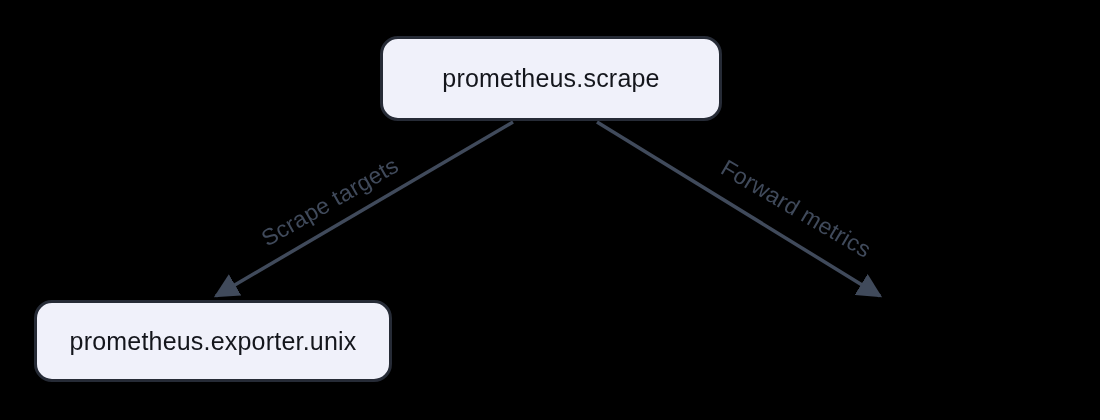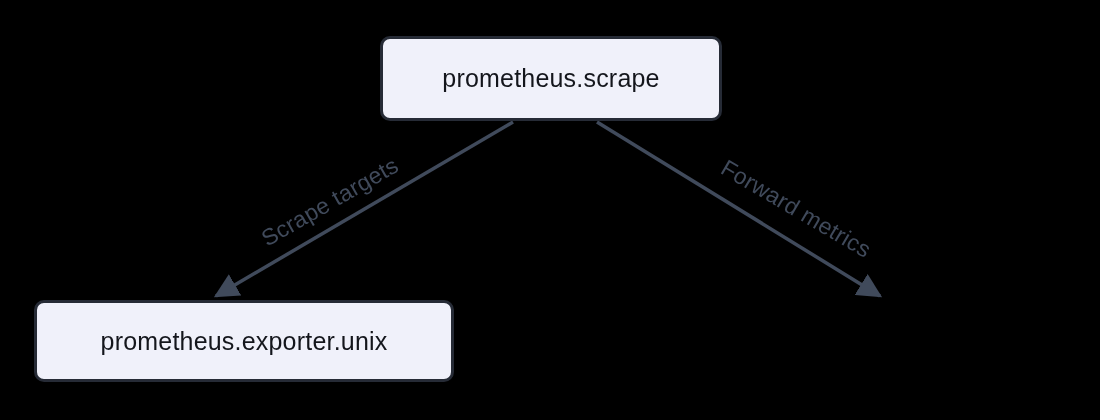--- a/index.html
+++ b/index.html
@@ -29,33 +29,33 @@
   }
   #arrowhead-shape {
     fill: #404a5b;
     stroke: none;
   }
   .node {
     position: absolute;
     box-sizing: border-box;
     background: #f0f1fa;
     border: 3px solid #262b36;
-    border-radius: 10px;
+    border-radius: 18px;
     display: flex;
     align-items: center;
     justify-content: center;
   }
   .node .node-label {
     font-size: 25px;
     color: #14161c;
     letter-spacing: 0.2px;
     white-space: nowrap;
   }
   #node-scrape   { left: 380px; top: 36px;  width: 342px; height: 85px; }
-  #node-exporter { left: 34px;  top: 300px; width: 420px; height: 82px; }
+  #node-exporter { left: 34px;  top: 300px; width: 358px; height: 82px; }
   #node-remote   { left: 717px; top: 300px; width: 346px; height: 82px; }
 
   .edge-label {
     position: absolute;
     color: #404a5b;
     font-size: 23px;
     font-weight: 500;
     white-space: nowrap;
     letter-spacing: 0.3px;
   }

